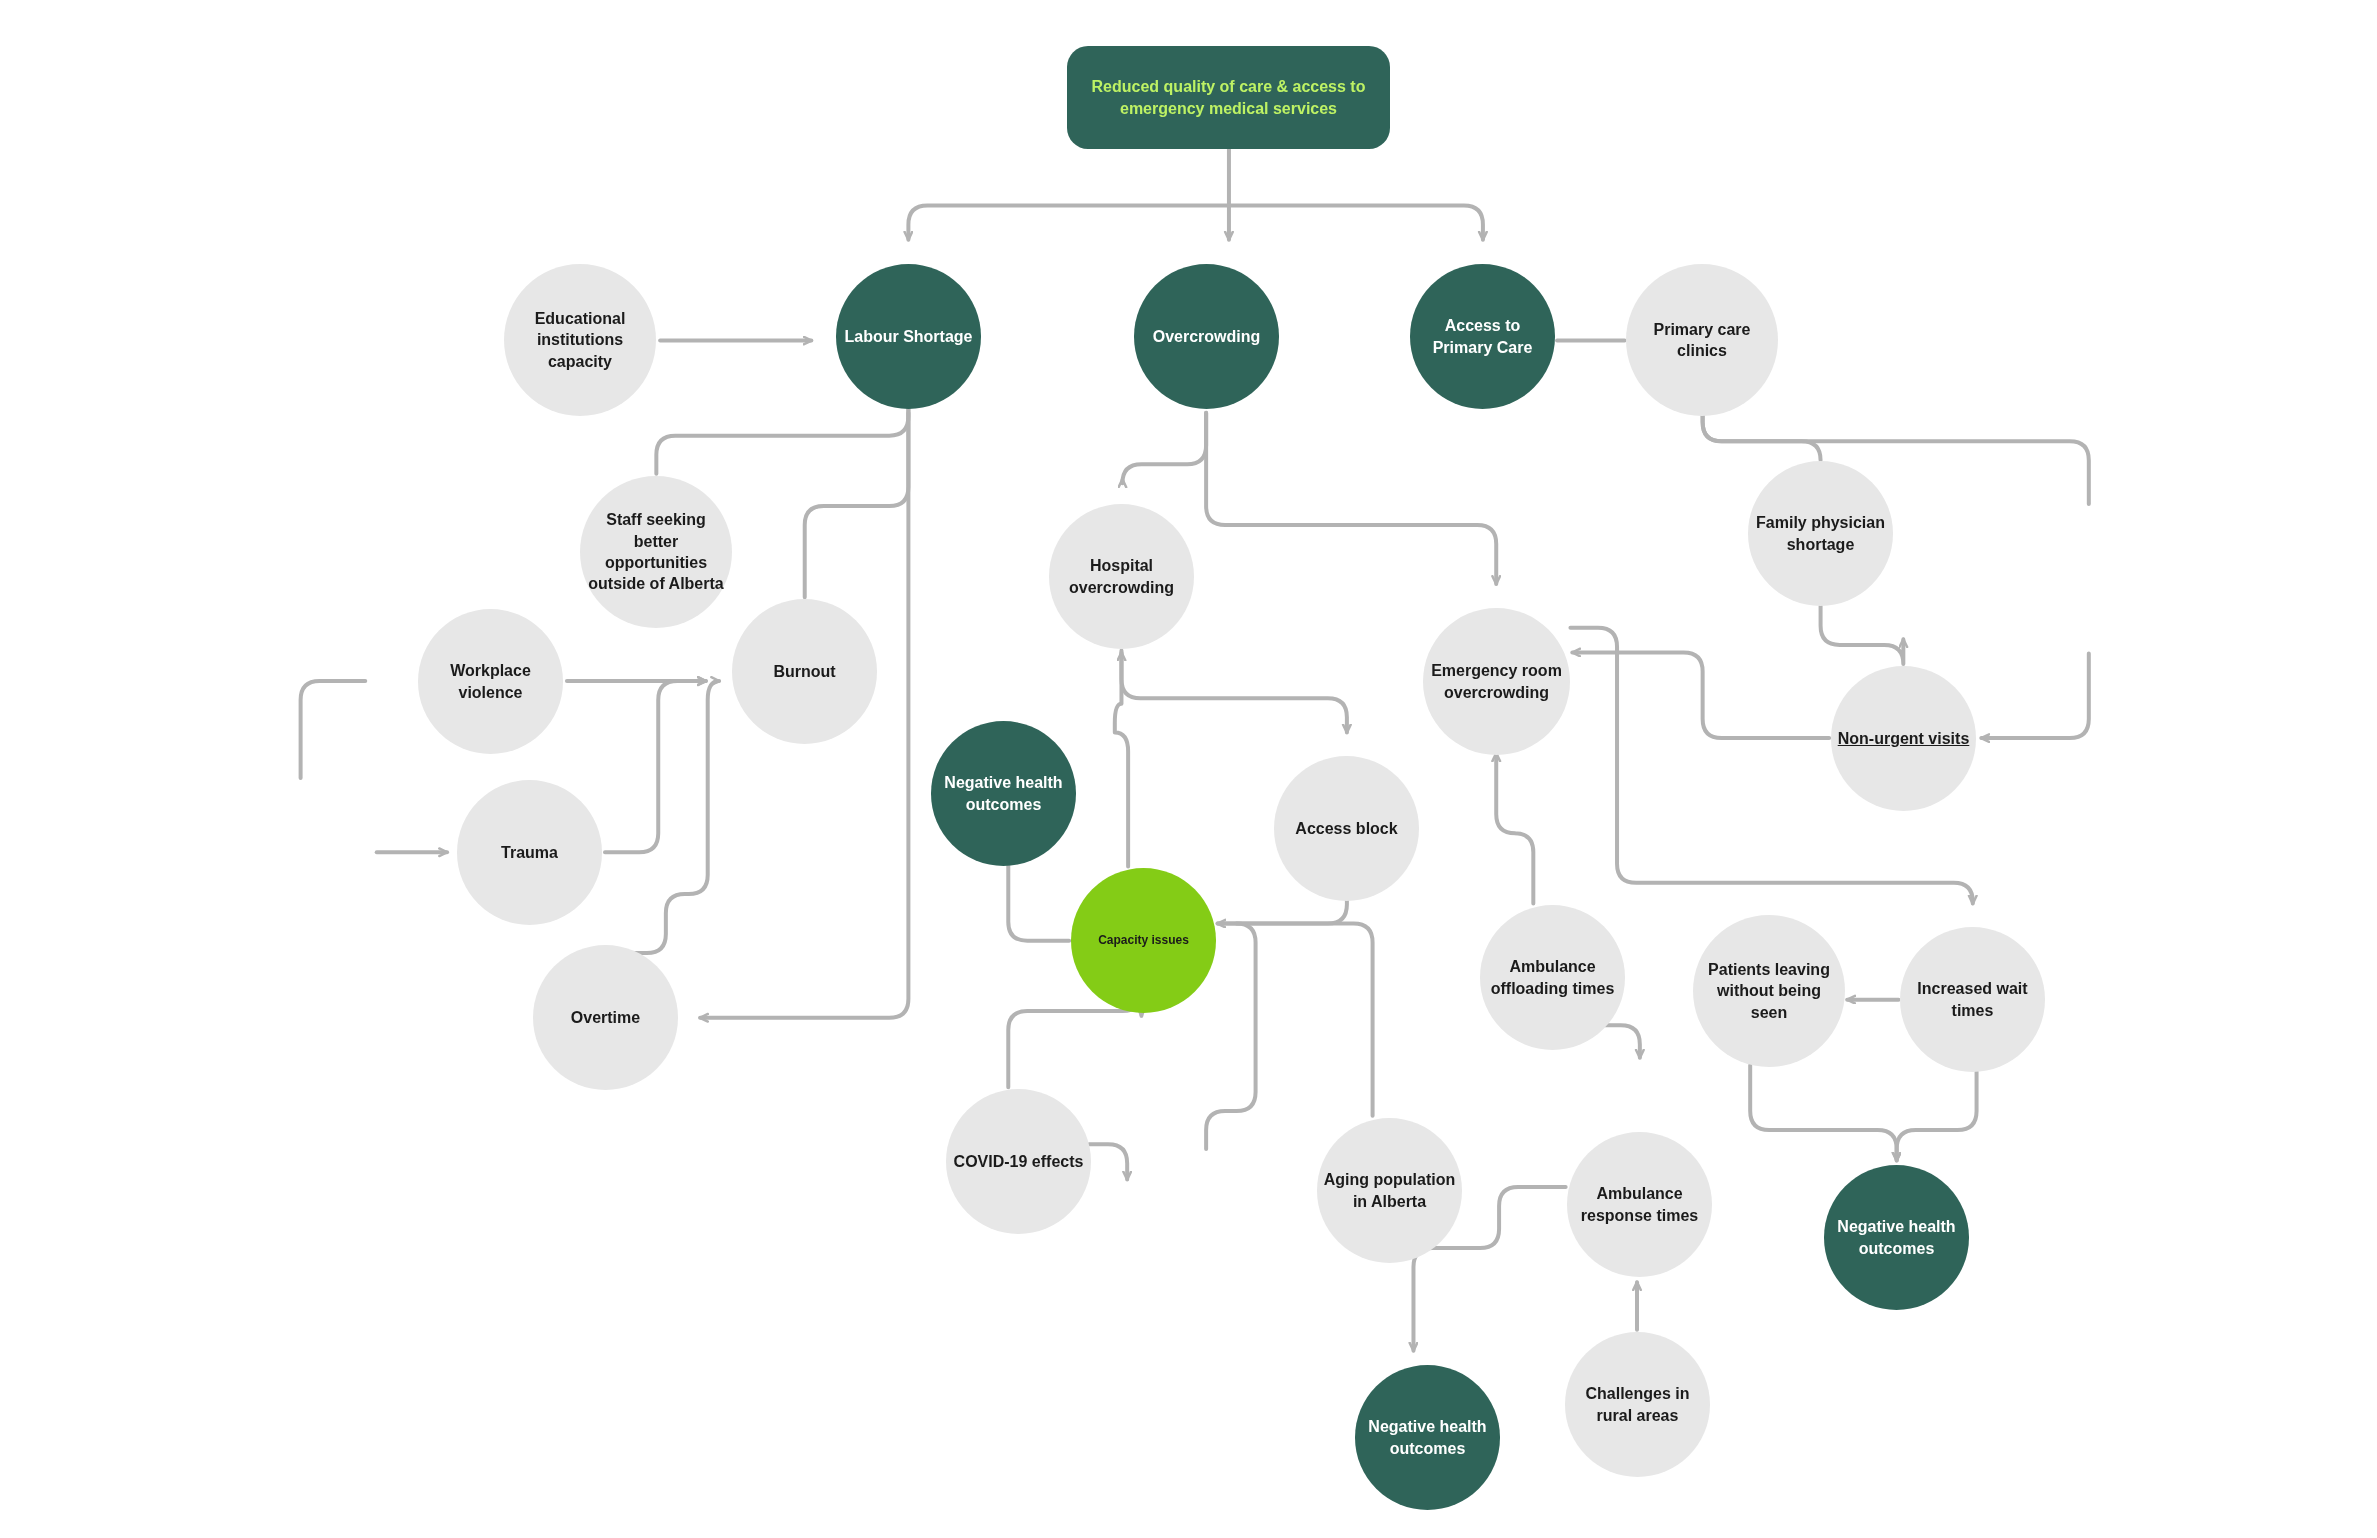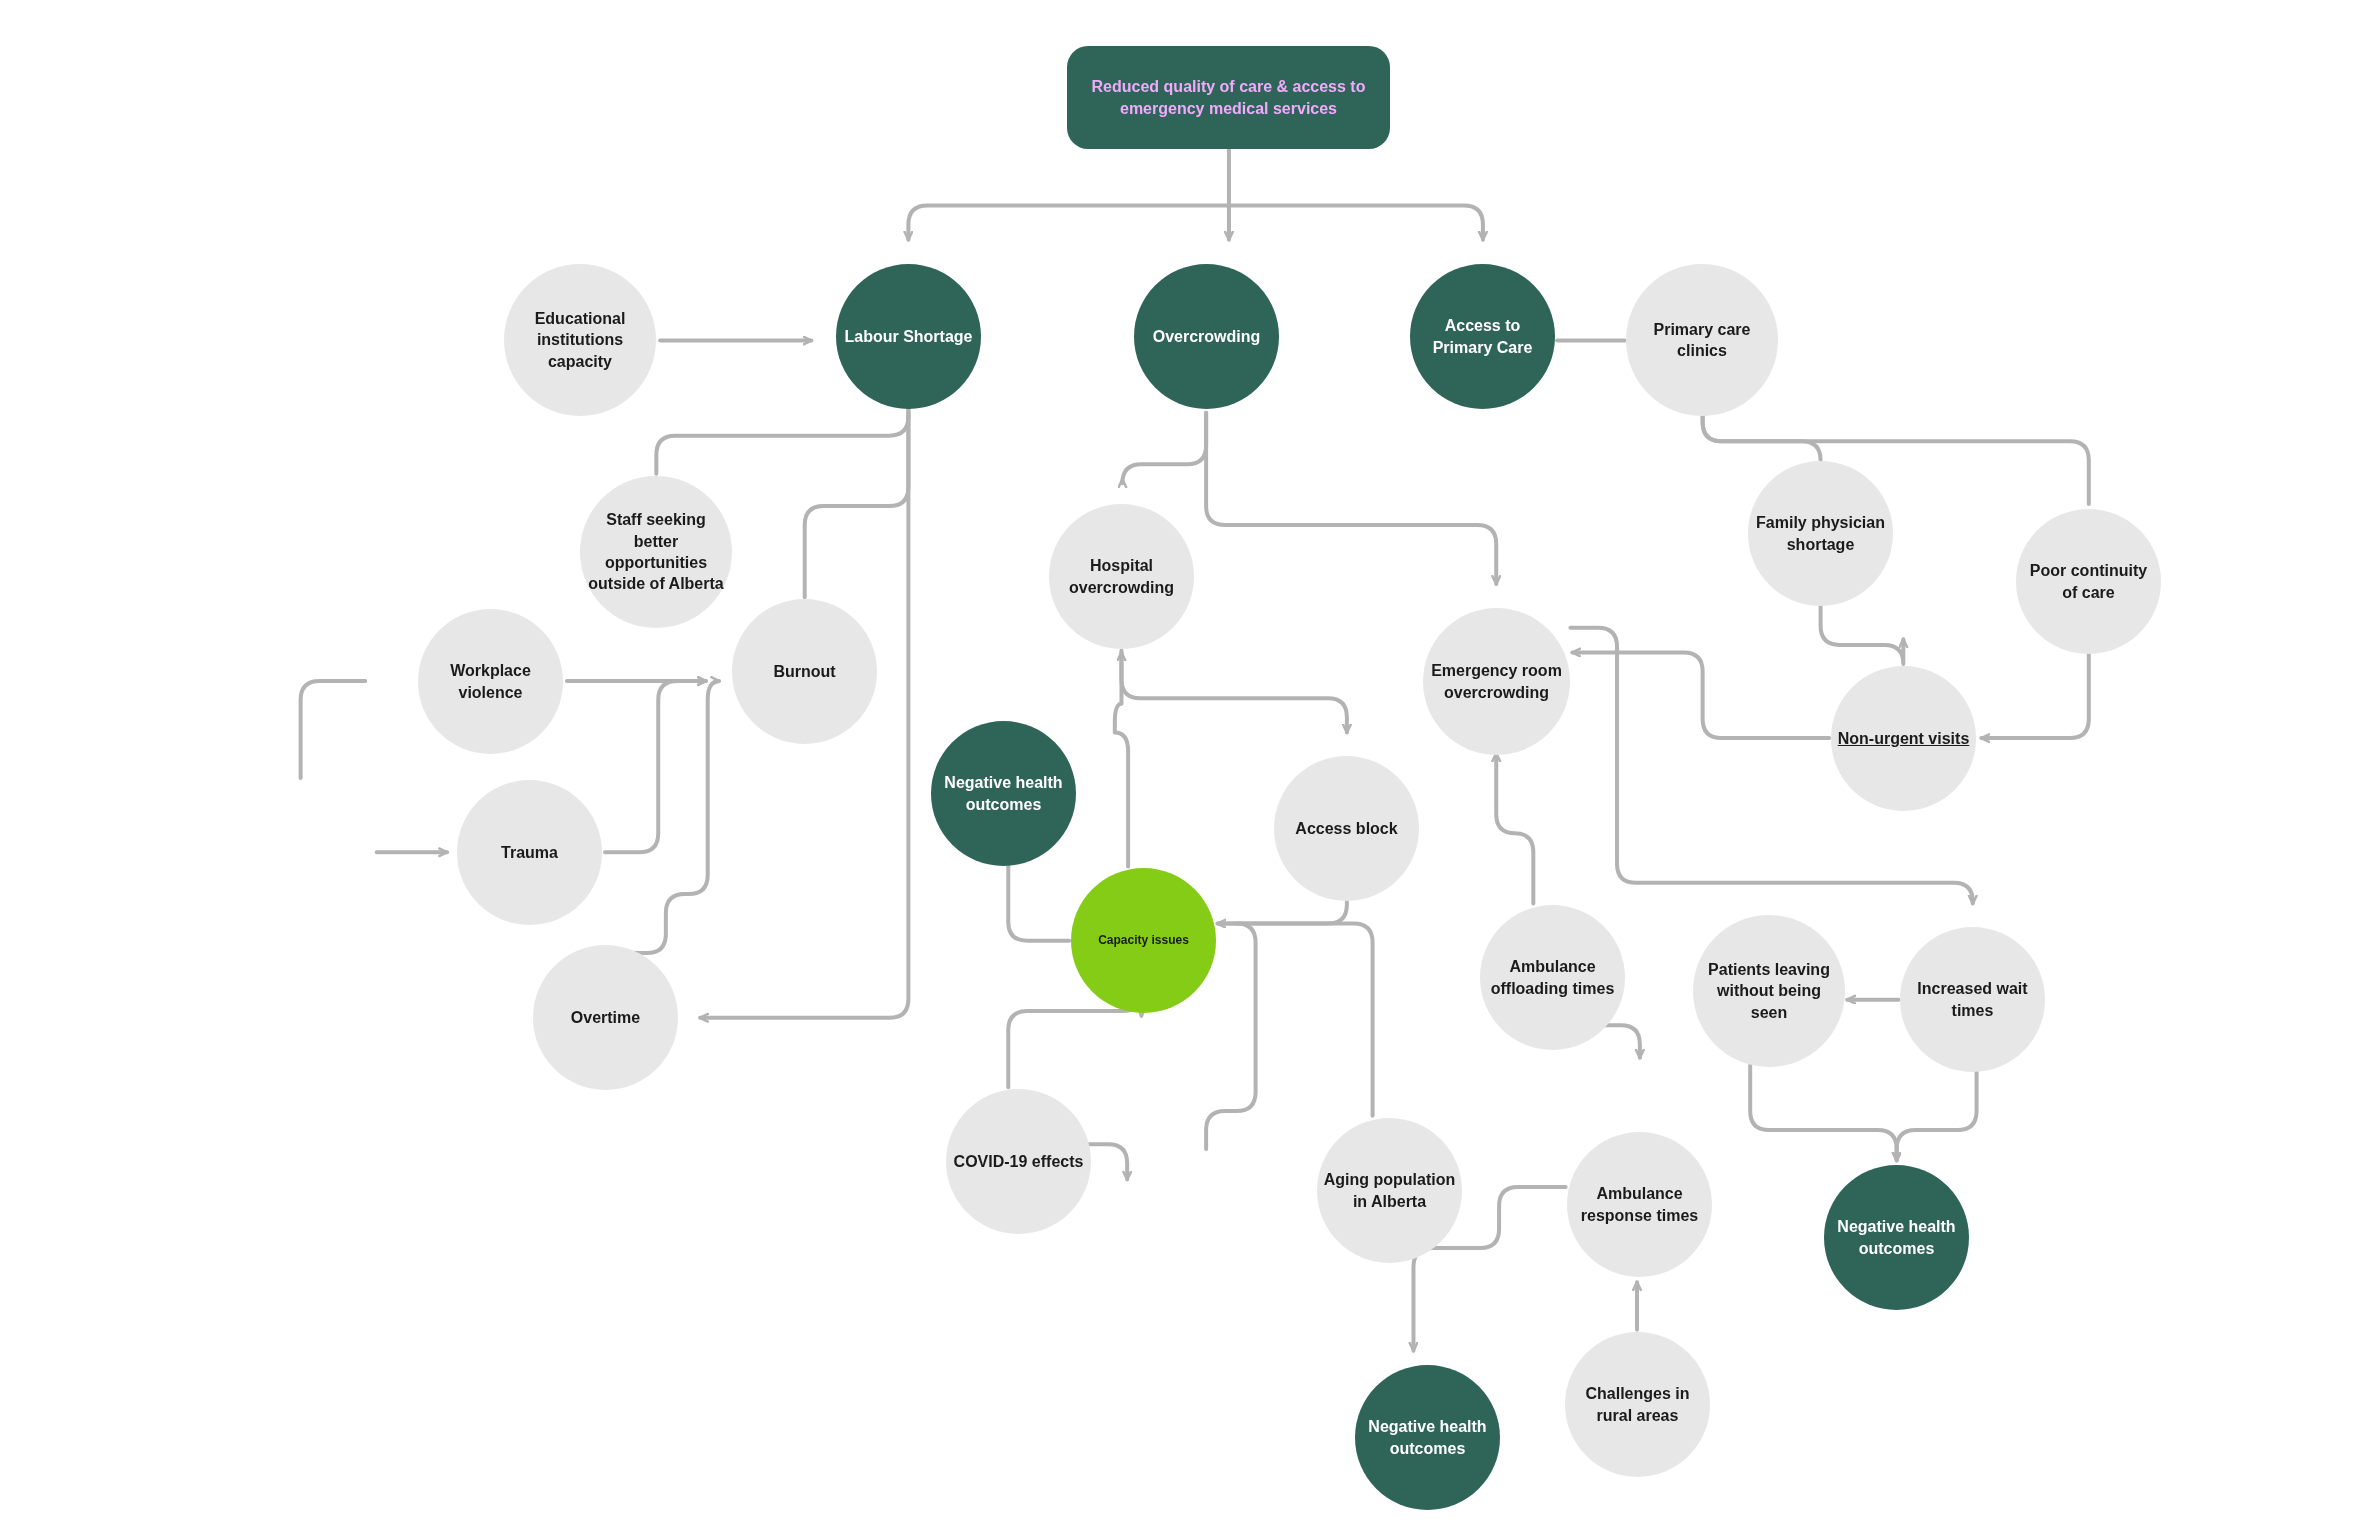--- a/index.html
+++ b/index.html
@@ -19,21 +19,21 @@
     line-height:1.34;
     z-index:2;
     user-select:none;
   }
   .node .lbl{display:block;padding:0 5.7px;}
   .node.ellipse{border-radius:50%;}
   .node.grey{background:#e7e7e7;color:#1b1b1b;font-weight:700;}
   .node.green{background:#2f6459;color:#ffffff;font-weight:700;}
   .node.root{
     border-radius:21px;
-    background:#2f6459;color:#f0abfc;font-weight:700;
+    background:#2f6459;color:#bef264;font-weight:700;
   }
 </style>
 </head>
 <body style="background: rgb(255, 255, 255);">
 
 <div id="canvas">
 
   <svg id="edges" viewBox="0 0 2500 1618" xmlns="http://www.w3.org/2000/svg">
     <defs>
       <marker id="ah" markerWidth="12" markerHeight="12" refX="9.2" refY="5" orient="auto" markerUnits="userSpaceOnUse">
@@ -138,23 +138,20 @@
     </div>
   <div class="node ellipse grey" style="left: 732px; top: 599px; width: 145px; height: 145px; font-size: 16px; background: rgb(231, 231, 231);">
       <span class="lbl">Burnout</span>
     </div>
   <div class="node ellipse grey" style="left: 1049px; top: 504px; width: 145px; height: 145px; font-size: 16px; background: rgb(231, 231, 231);">
       <span class="lbl">Hospital overcrowding</span>
     </div>
   <div class="node ellipse grey" style="left: 1748px; top: 461px; width: 145px; height: 145px; font-size: 16px; background: rgb(231, 231, 231);">
       <span class="lbl">Family physician shortage</span>
     </div>
-  <div class="node ellipse grey" style="left: 2016px; top: 509px; width: 145px; height: 145px; font-size: 16px; background: rgb(231, 231, 231);">
-      <span class="lbl">Poor continuity of care</span>
-    </div>
   <div class="node ellipse grey" style="left: 1423px; top: 608px; width: 147px; height: 147px; font-size: 16px; background: rgb(231, 231, 231);">
       <span class="lbl">Emergency room overcrowding</span>
     </div>
   <div class="node ellipse grey" style="left: 418px; top: 609px; width: 145px; height: 145px; font-size: 16px; background: rgb(231, 231, 231);">
       <span class="lbl">Workplace violence</span>
     </div>
   <div class="node ellipse green" style="left: 931px; top: 721px; width: 145px; height: 145px; font-size: 16px; background: rgb(47, 100, 89);">
       <span class="lbl">Negative health outcomes</span>
     </div>
   <div class="node ellipse grey" style="left: 1831px; top: 666px; width: 145px; height: 145px; font-size: 16px; background: rgb(231, 231, 231); text-decoration: underline;">

